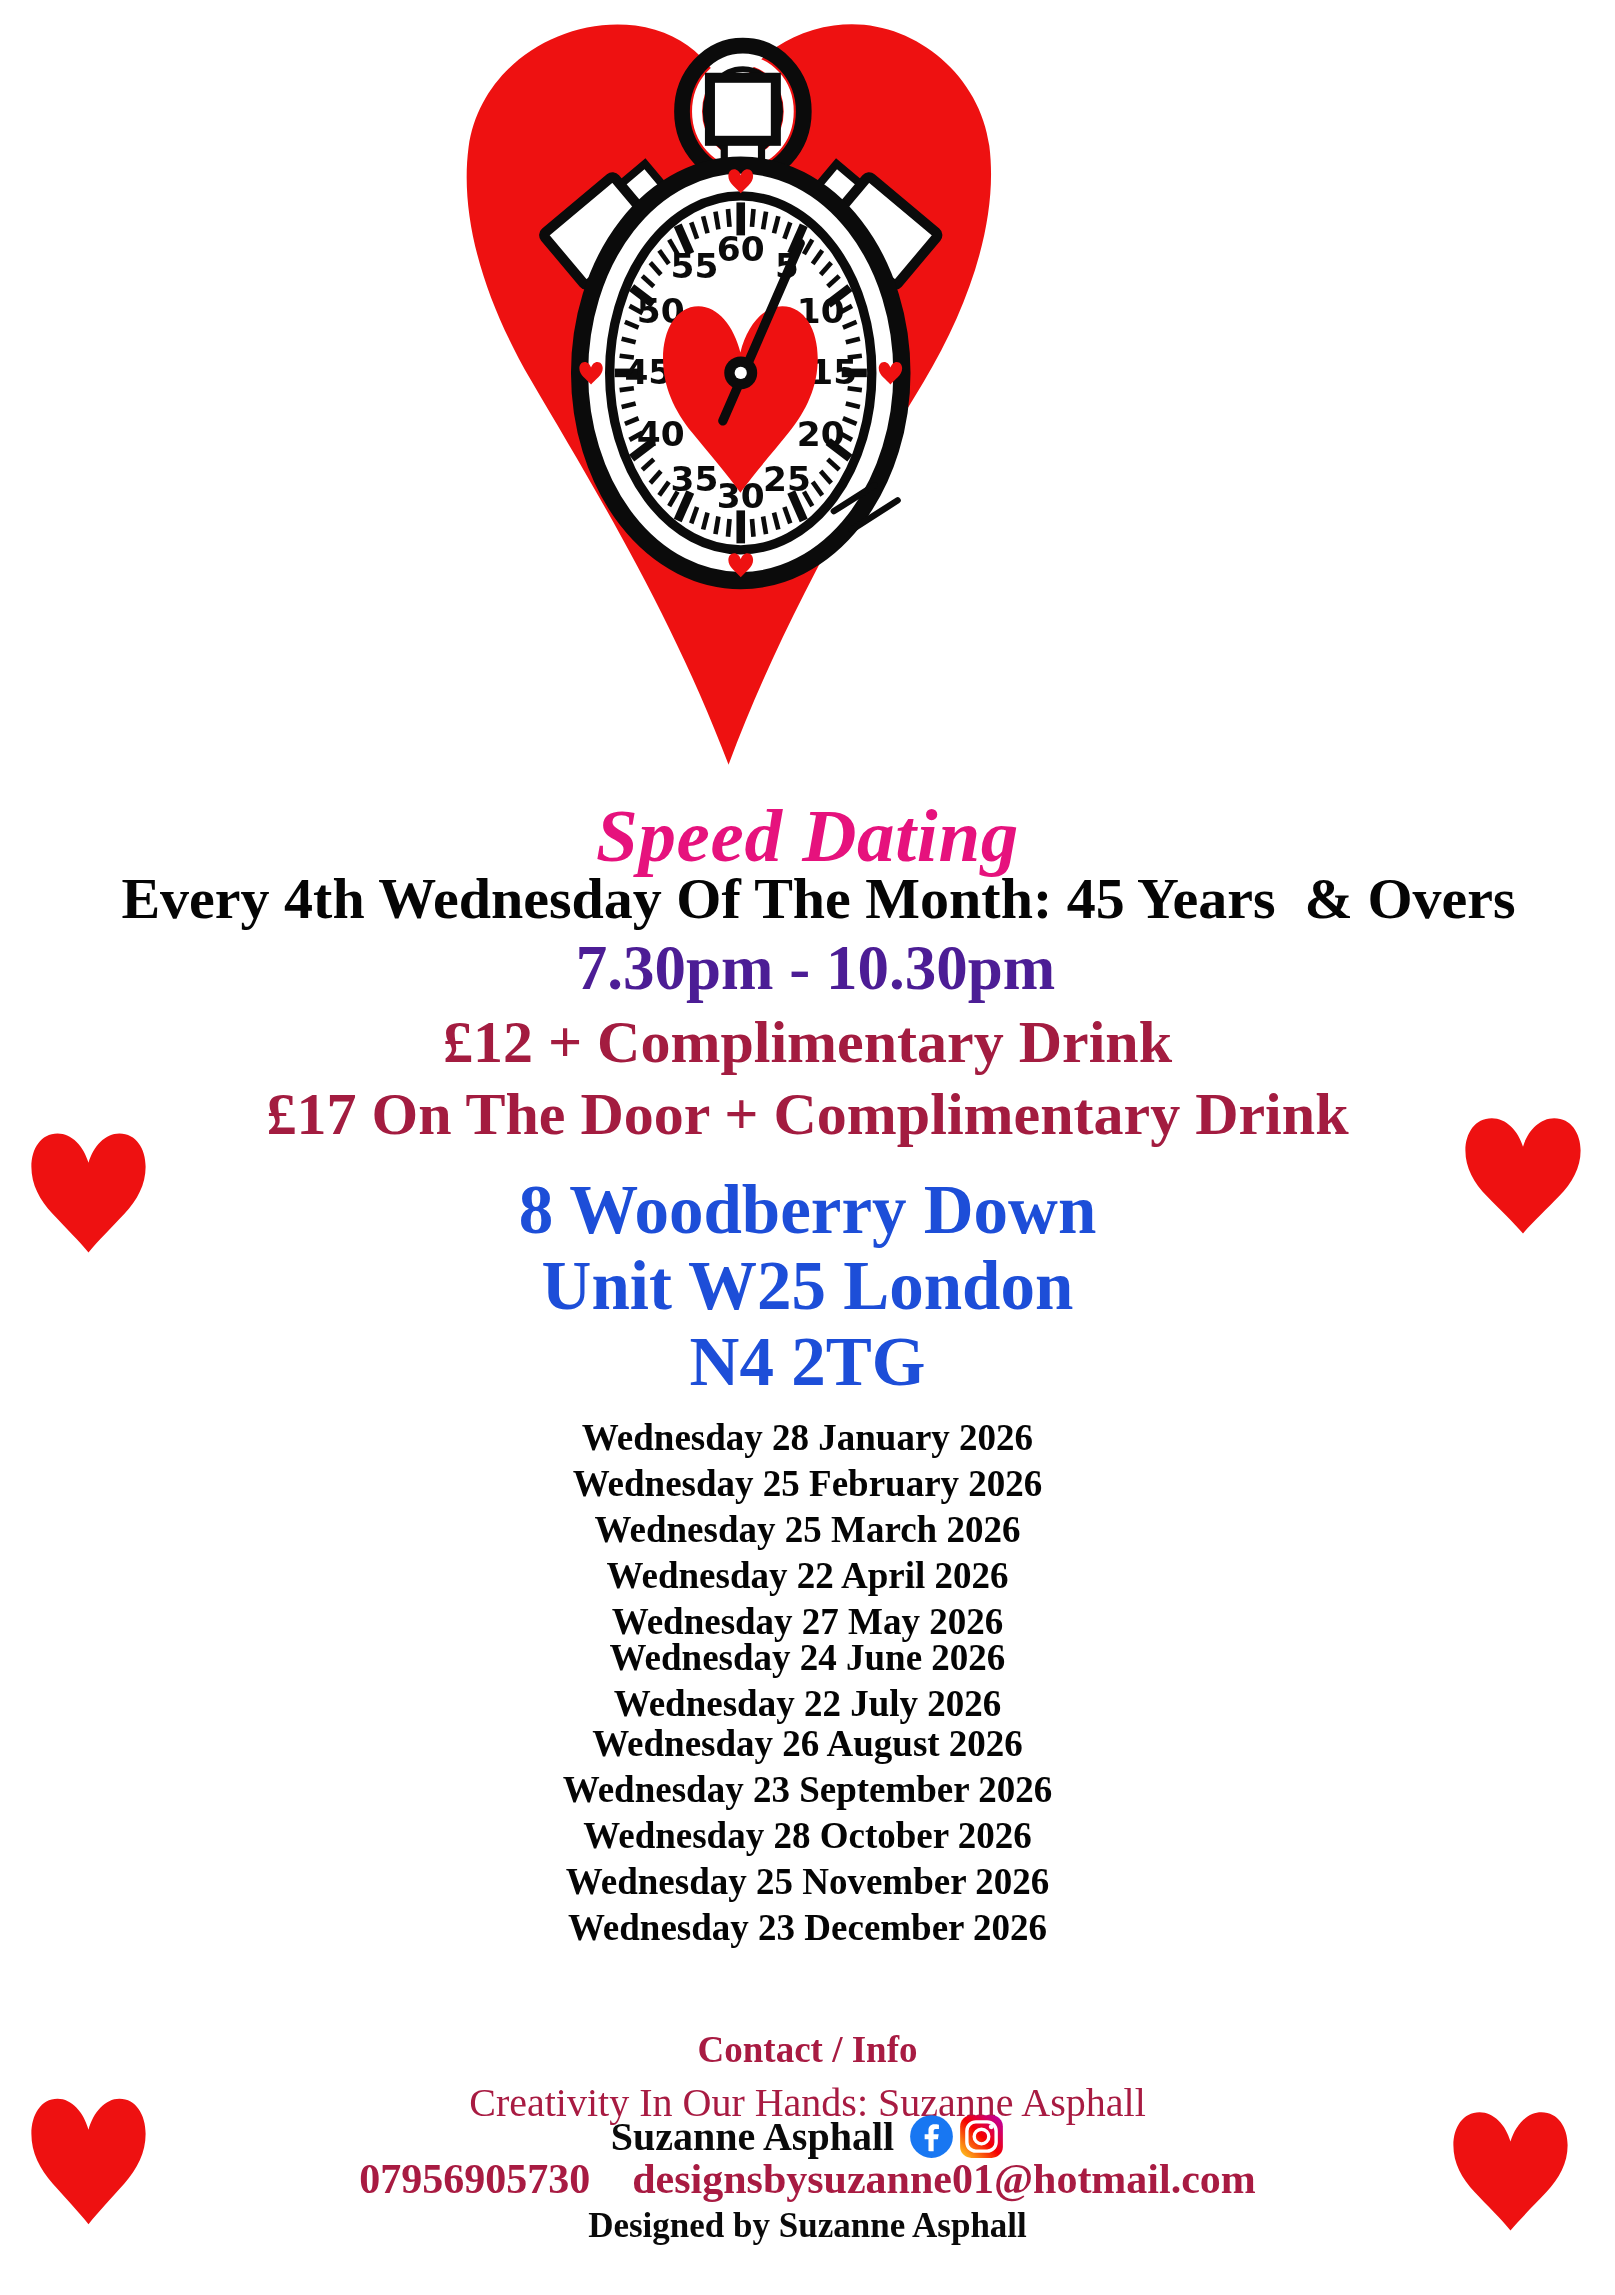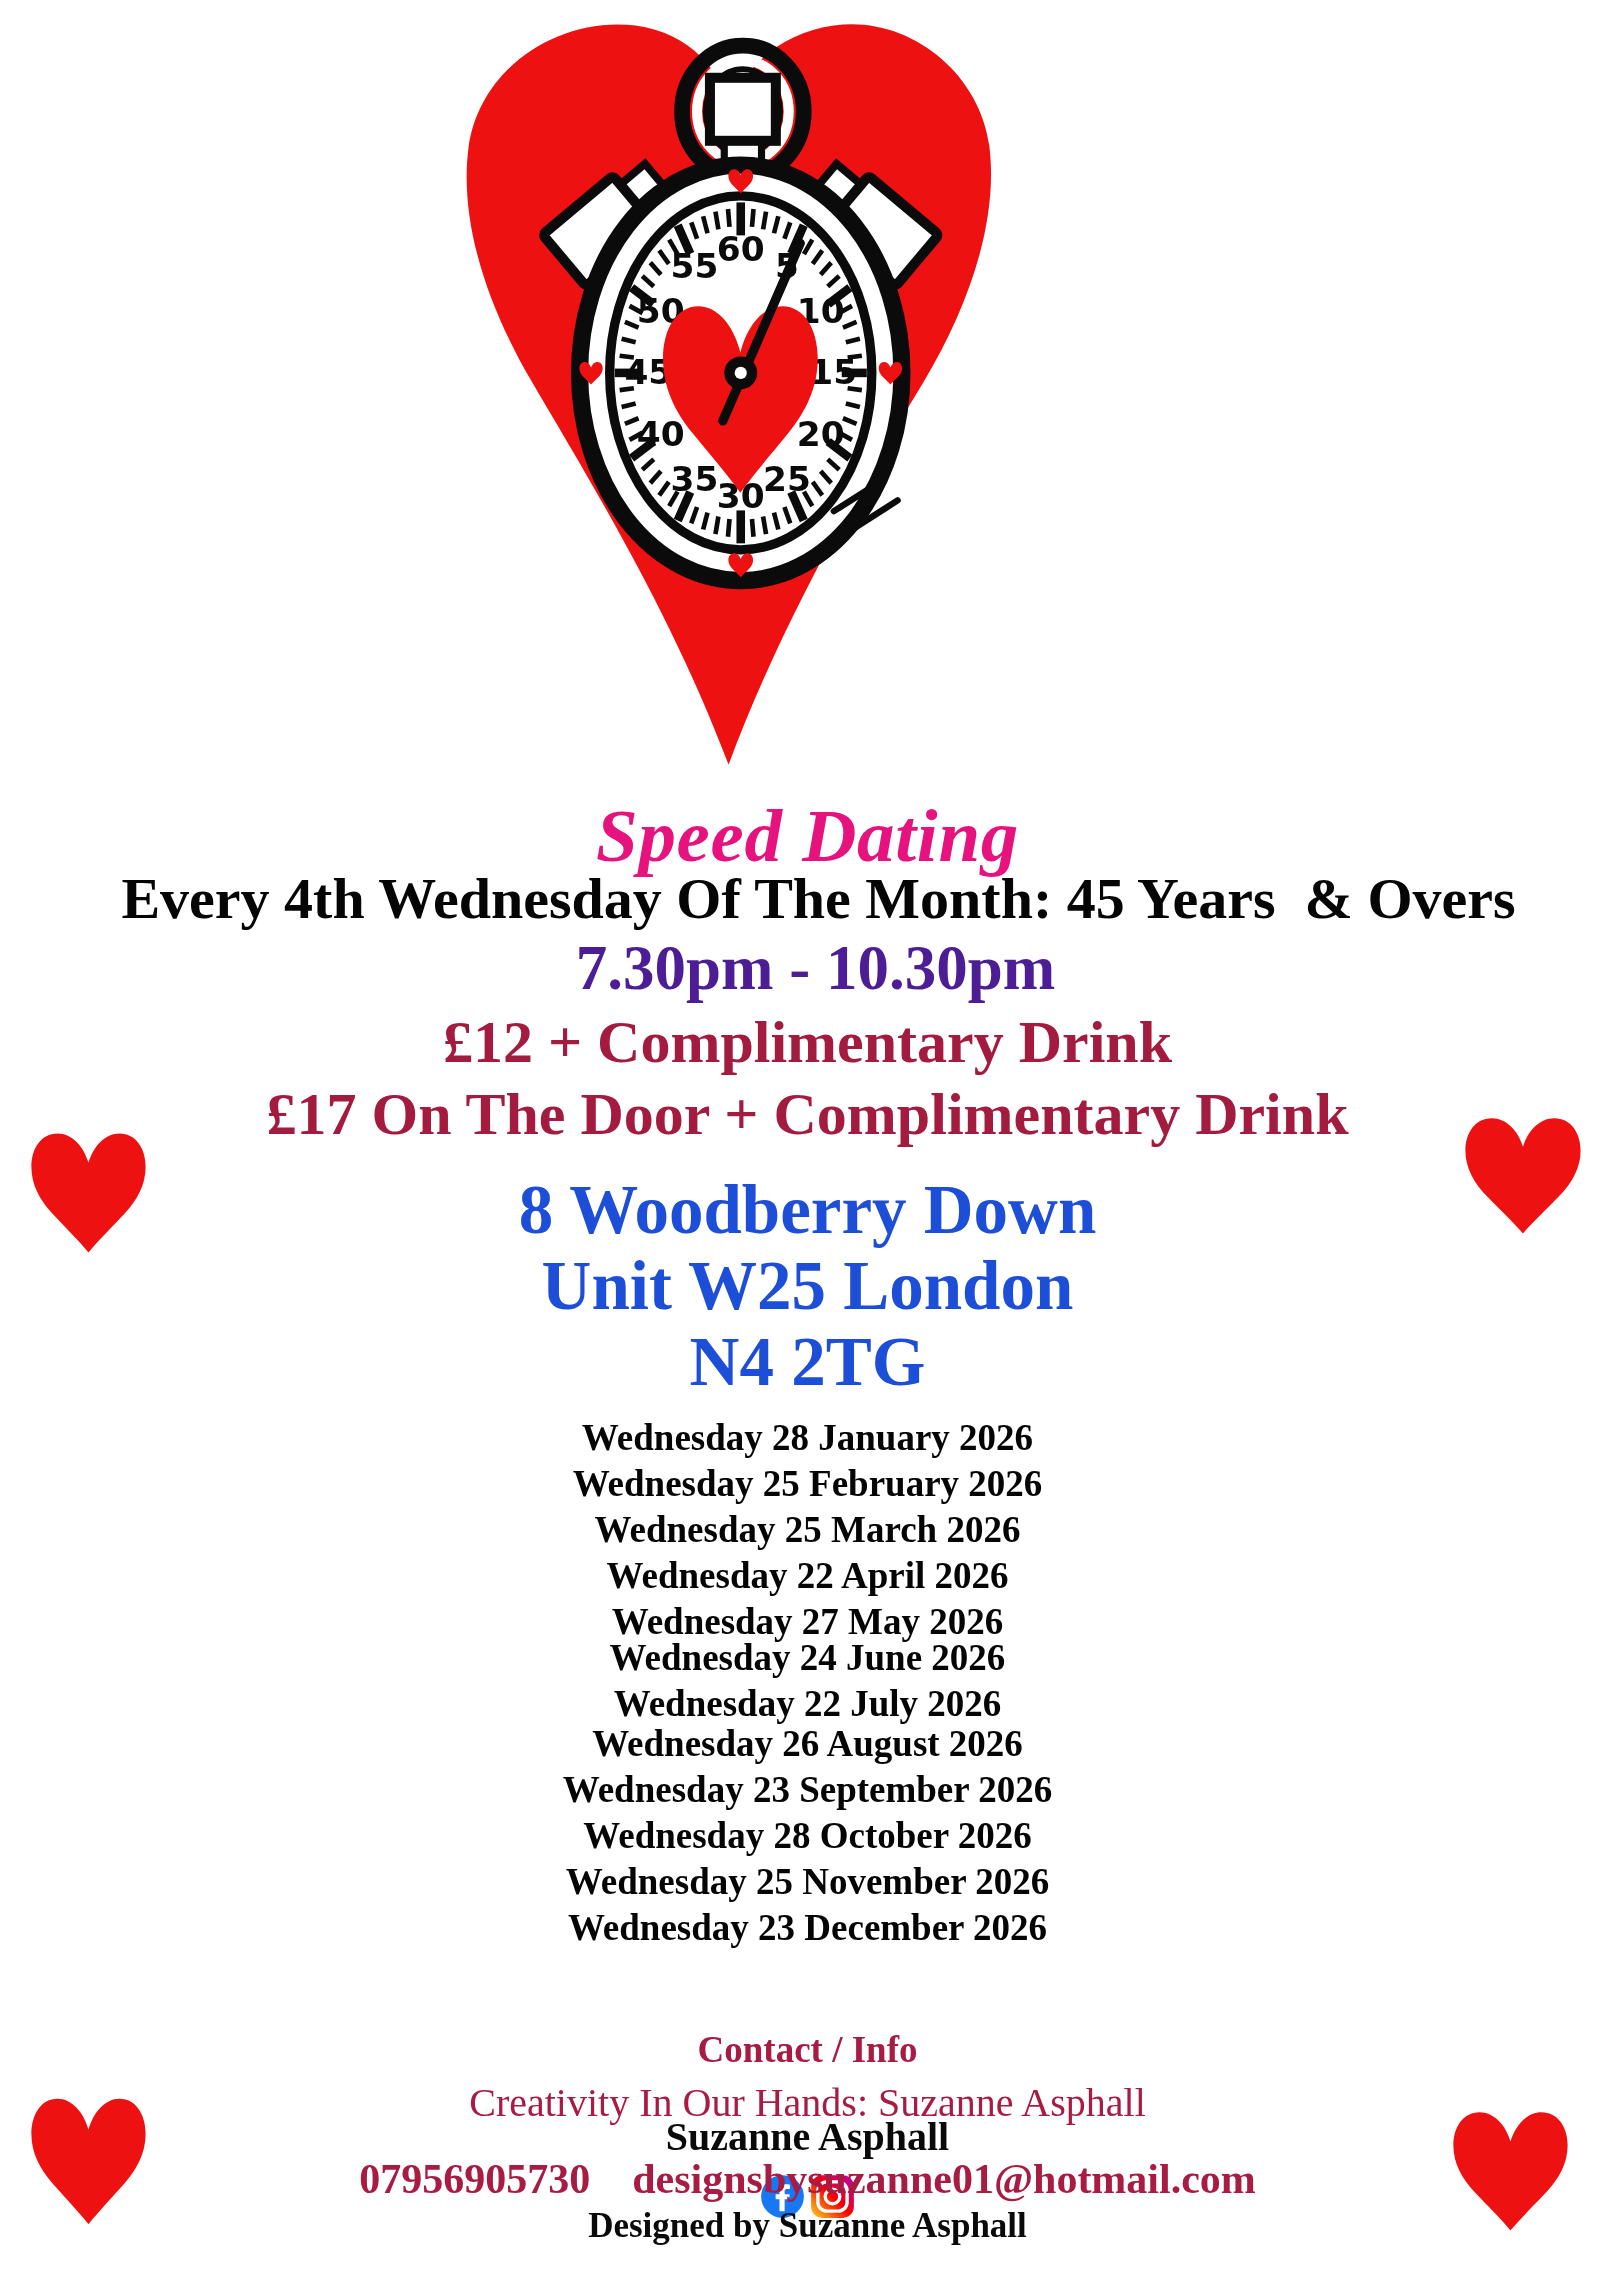--- a/index.html
+++ b/index.html
@@ -12,21 +12,21 @@
   .time{top:932px;font-size:63px;font-weight:bold;color:#4c1d95;padding-left:8px;}
   .price1{top:1008px;font-size:60px;font-weight:bold;color:#A31C40;}
   .price2{top:1080px;font-size:60px;font-weight:bold;color:#A31C40;}
   .address{top:1172px;font-size:69px;font-weight:bold;line-height:76px;color:#1d4ed8;}
   .dates{top:1415px;font-size:37px;font-weight:bold;line-height:46px;color:#050505;}
   .dates .date-line:nth-child(6){margin-top:-10px;}
   .dates .date-line:nth-child(8){margin-top:-6.5px;}
   .contact-heading{top:2028px;font-size:37px;font-weight:bold;color:#A81B42;}
   .brand{top:2079px;font-size:40px;font-weight:normal;color:#A81B42;}
   .name-row{top:2113px;display:flex;justify-content:center;align-items:center;gap:14.4px;
-            font-size:40px;font-weight:bold;color:#0a0a0a;flex-direction:column;}
+            font-size:40px;font-weight:bold;color:#0a0a0a;}
   .social{display:flex;align-items:center;gap:5.8px;}
   .social svg{display:block;}
   .phone-email{top:2155px;display:flex;justify-content:center;gap:42px;
                font-size:42px;font-weight:bold;color:#A81B42;}
   .designed{top:2206px;font-size:35px;font-weight:bold;color:#0a0a0a;}
   .corner-heart{position:absolute;}
   .dial-num{font:bold 48px "DejaVu Sans",sans-serif;fill:#0b0b0b;}
 </style>
 </head>
 <body>

